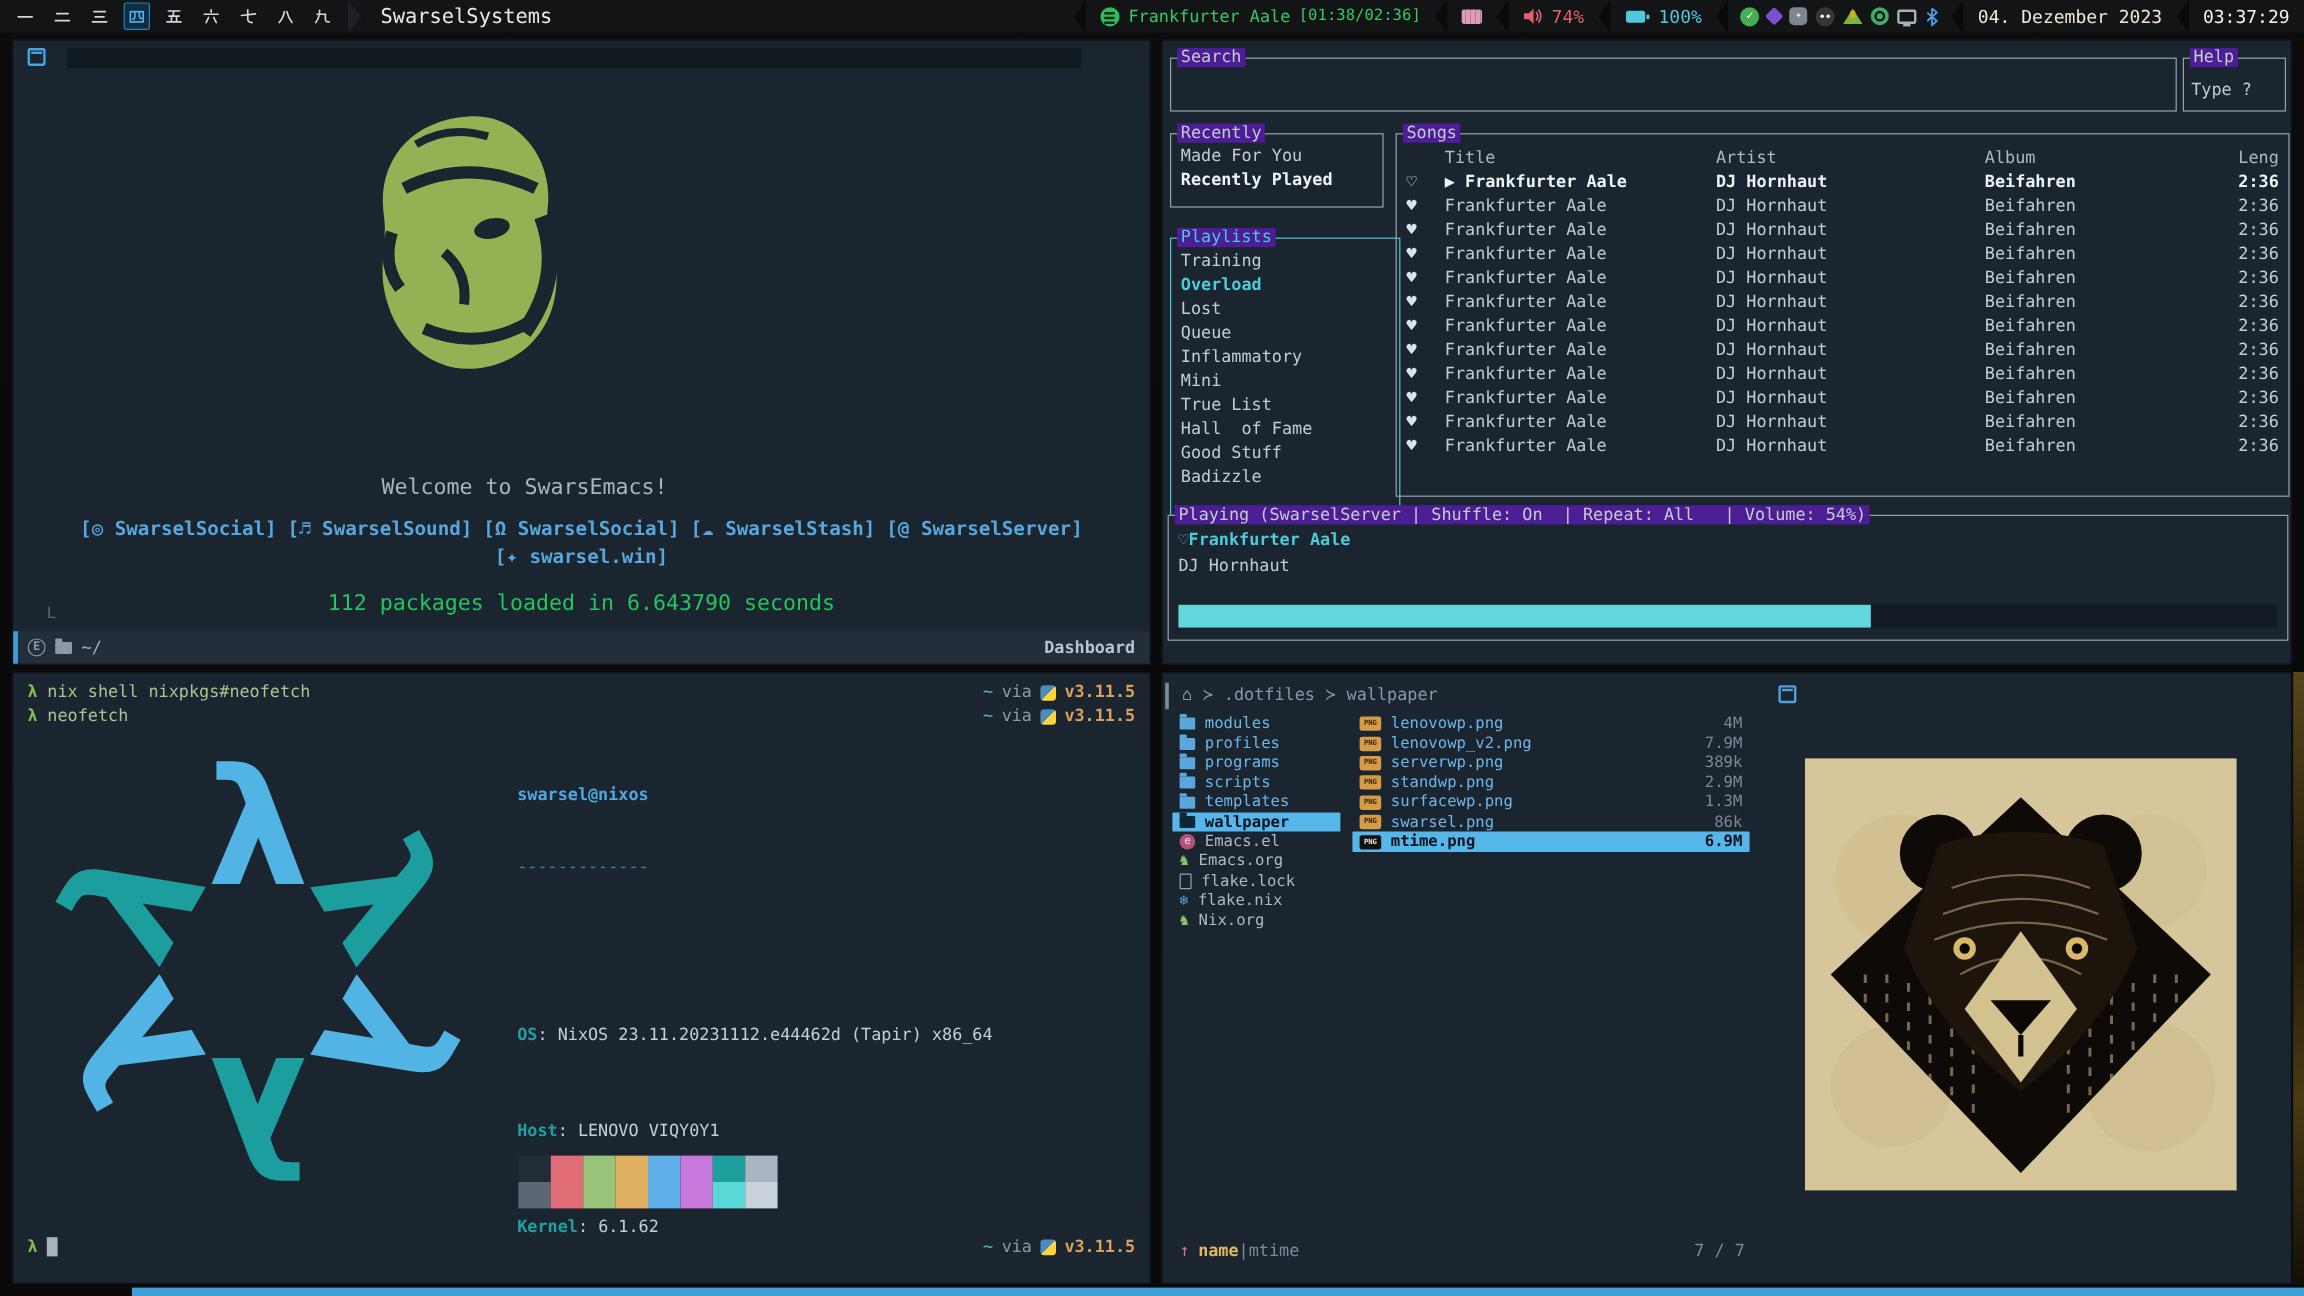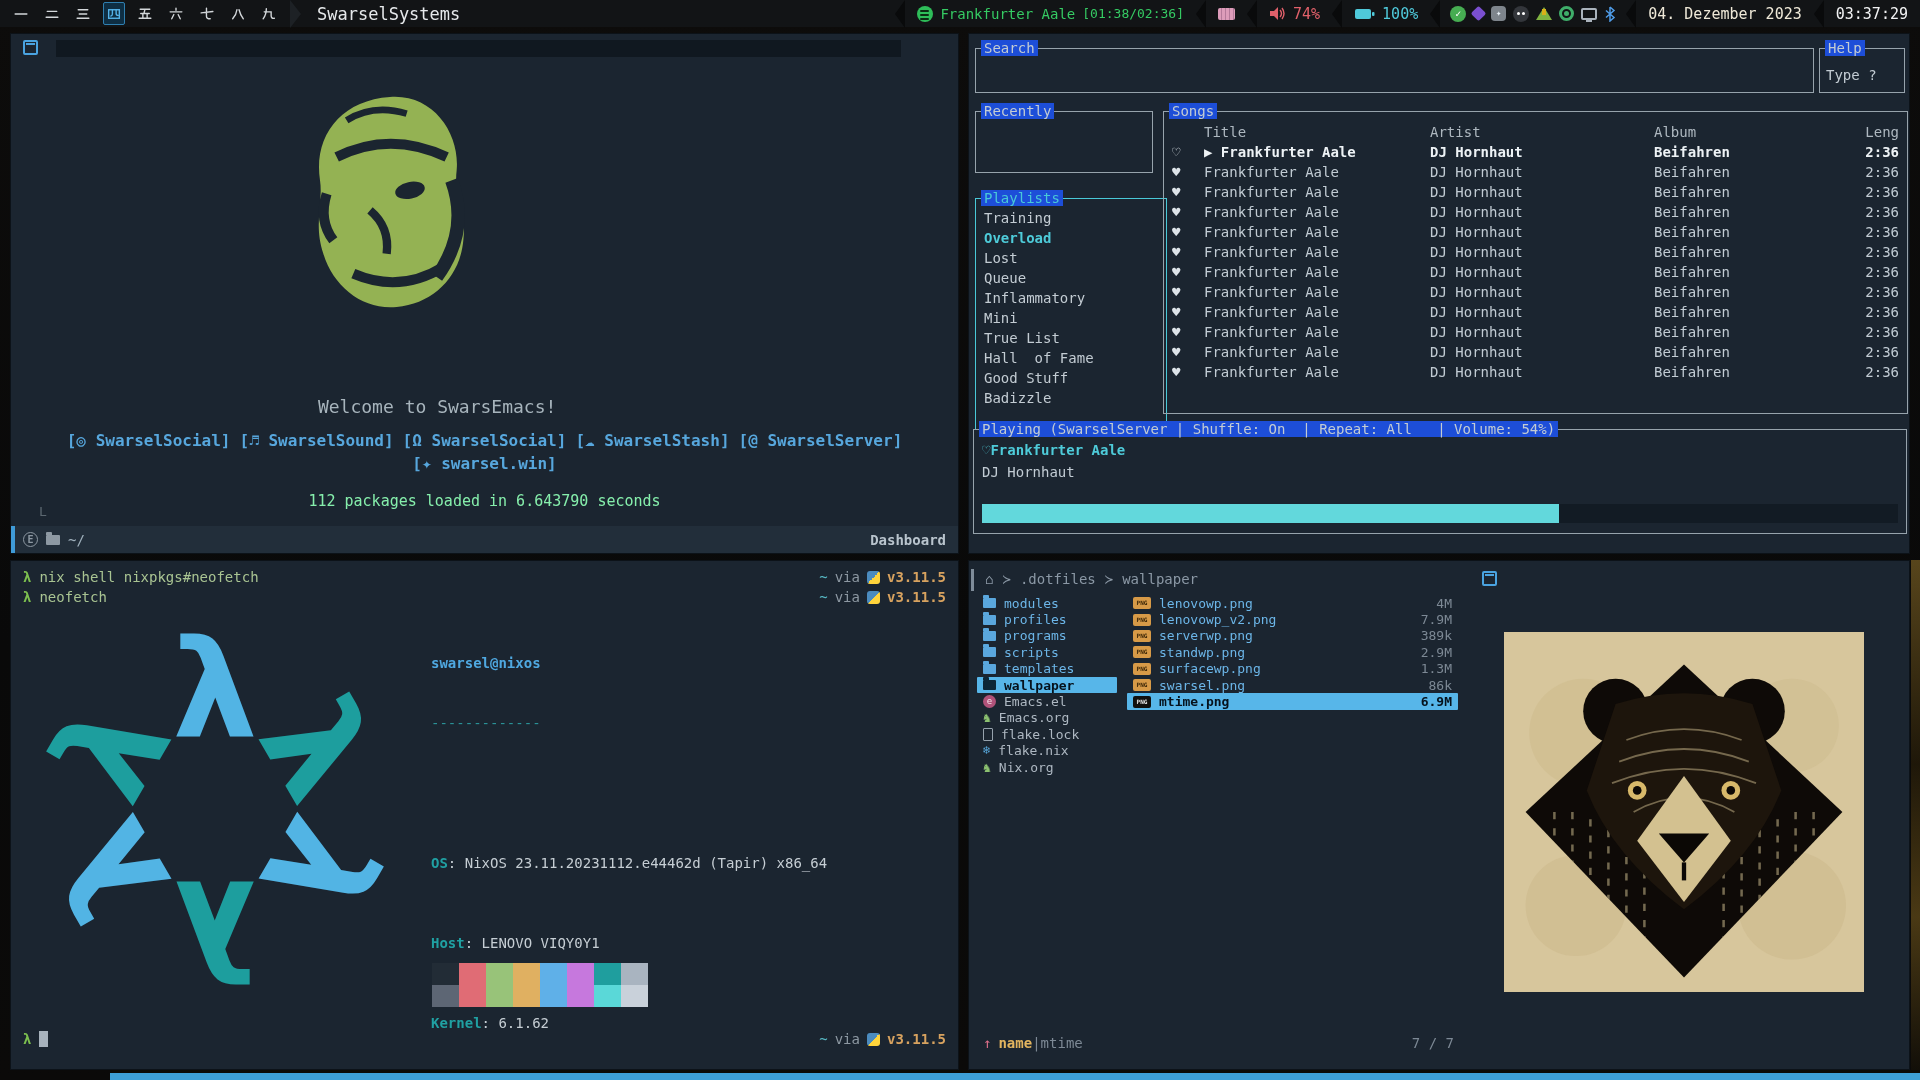--- a/index.html
+++ b/index.html
@@ -46,32 +46,32 @@
 .win-icon{position:absolute;width:15px;height:15px;border:2px solid #4aa3e0;border-radius:2px}
 .win-icon::after{content:"";position:absolute;left:1px;top:1px;width:9px;height:2px;background:#4aa3e0}
 
 .emacs{left:10px;top:33px;width:949px;height:521px}
 .em-tabbar{position:absolute;left:45px;top:6px;width:845px;height:17px;background:#101820}
 .em-face{position:absolute;left:40%;top:52px;transform:translateX(-50%);width:200px;height:252px}
 .em-welcome{position:absolute;left:45%;top:362px;transform:translateX(-50%);font-size:18px;color:#a7b4bc;white-space:pre}
 .em-links{position:absolute;left:50%;top:397px;transform:translateX(-50%);display:flex;gap:9px;white-space:pre}
 .em-link{color:#57a7dd;font-weight:bold;font-size:16px;text-decoration:none;white-space:pre}
 .em-site{position:absolute;left:50%;top:420px;transform:translateX(-50%)}
-.em-load{position:absolute;left:50%;top:458px;transform:translateX(-50%);font-size:15px;color:#86efac;white-space:pre}
+.em-load{position:absolute;left:50%;top:458px;transform:translateX(-50%);font-size:18px;color:#22c55e;white-space:pre}
 .em-fringe{position:absolute;left:28px;top:470px;color:#5c6871;font-size:13px}
 .em-modeline{position:absolute;left:0;right:0;bottom:0;height:27px;background:#222e3a;display:flex;align-items:center;gap:8px;font-size:14px;color:#9fb0bc}
 .em-accent{width:4px;height:27px;background:#3f9bd8}
 .em-eicon{width:15px;height:15px;border:1.5px solid #8d98a2;border-radius:50%;color:#8d98a2;font-size:10px;line-height:13px;text-align:center;font-weight:bold}
 .em-folder{width:14px;height:10px;background:#8d98a2;border-radius:1px;position:relative}
 .em-folder::before{content:"";position:absolute;left:0;top:-3px;width:6px;height:3px;background:#8d98a2;border-radius:1px 1px 0 0}
 .em-buffer{margin-left:auto;padding-right:12px;color:#b9c4cd;font-weight:bold}
 
 .player{left:968px;top:33px;width:942px;height:521px;font-size:14px}
 .p-panel{position:absolute;border:1px solid #97a3ac}
-.panel-title{position:absolute;top:-9px;left:5px;background:#1d4ed8;padding:0 3px;color:#c3ccd3;white-space:pre}
+.panel-title{position:absolute;top:-9px;left:5px;background:#4c1d95;padding:0 3px;color:#c3ccd3;white-space:pre}
 .p-search{left:6px;top:14px;width:839px;height:45px}
 .p-help{left:850px;top:14px;width:86px;height:45px}
 .p-help .help-text{position:absolute;left:6px;top:18px;color:#c3ccd3}
 .p-library{left:6px;top:77px;width:178px;height:62px}
 .p-playlists{left:6px;top:164px;width:192px;height:232px;border-color:#49c9d8}
 .p-playlists .panel-title{color:#49c9d8}
 .p-songs{left:194px;top:77px;width:745px;height:303px}
 .p-playing{left:4px;top:395px;width:934px;height:105px}
 .lib-list{padding:8px 8px 0 8px}
 .lib-item{line-height:20px;color:#c3ccd3;white-space:pre}
@@ -286,20 +286,25 @@
   <div class="p-panel p-search">
     <span class="panel-title">Search</span>
     <div style="position:absolute;inset:0"></div>
   </div>
   <div class="p-panel p-help">
     <span class="panel-title">Help</span>
     <span class="help-text">Type ?</span>
   </div>
   <div class="p-panel p-library">
     <span class="panel-title">Recently</span>
+    <div class="lib-list">
+
+    <div class="lib-item">Made For You</div>
+        <div class="lib-item sel">Recently Played</div>
+      </div>
   </div>
   <div class="p-panel p-playlists">
     <span class="panel-title">Playlists</span>
     <div class="pl-list">
 
     <div class="pl-item">Training</div>
         <div class="pl-item sel">Overload</div>
         <div class="pl-item">Lost</div>
         <div class="pl-item">Queue</div>
         <div class="pl-item">Inflammatory</div>

